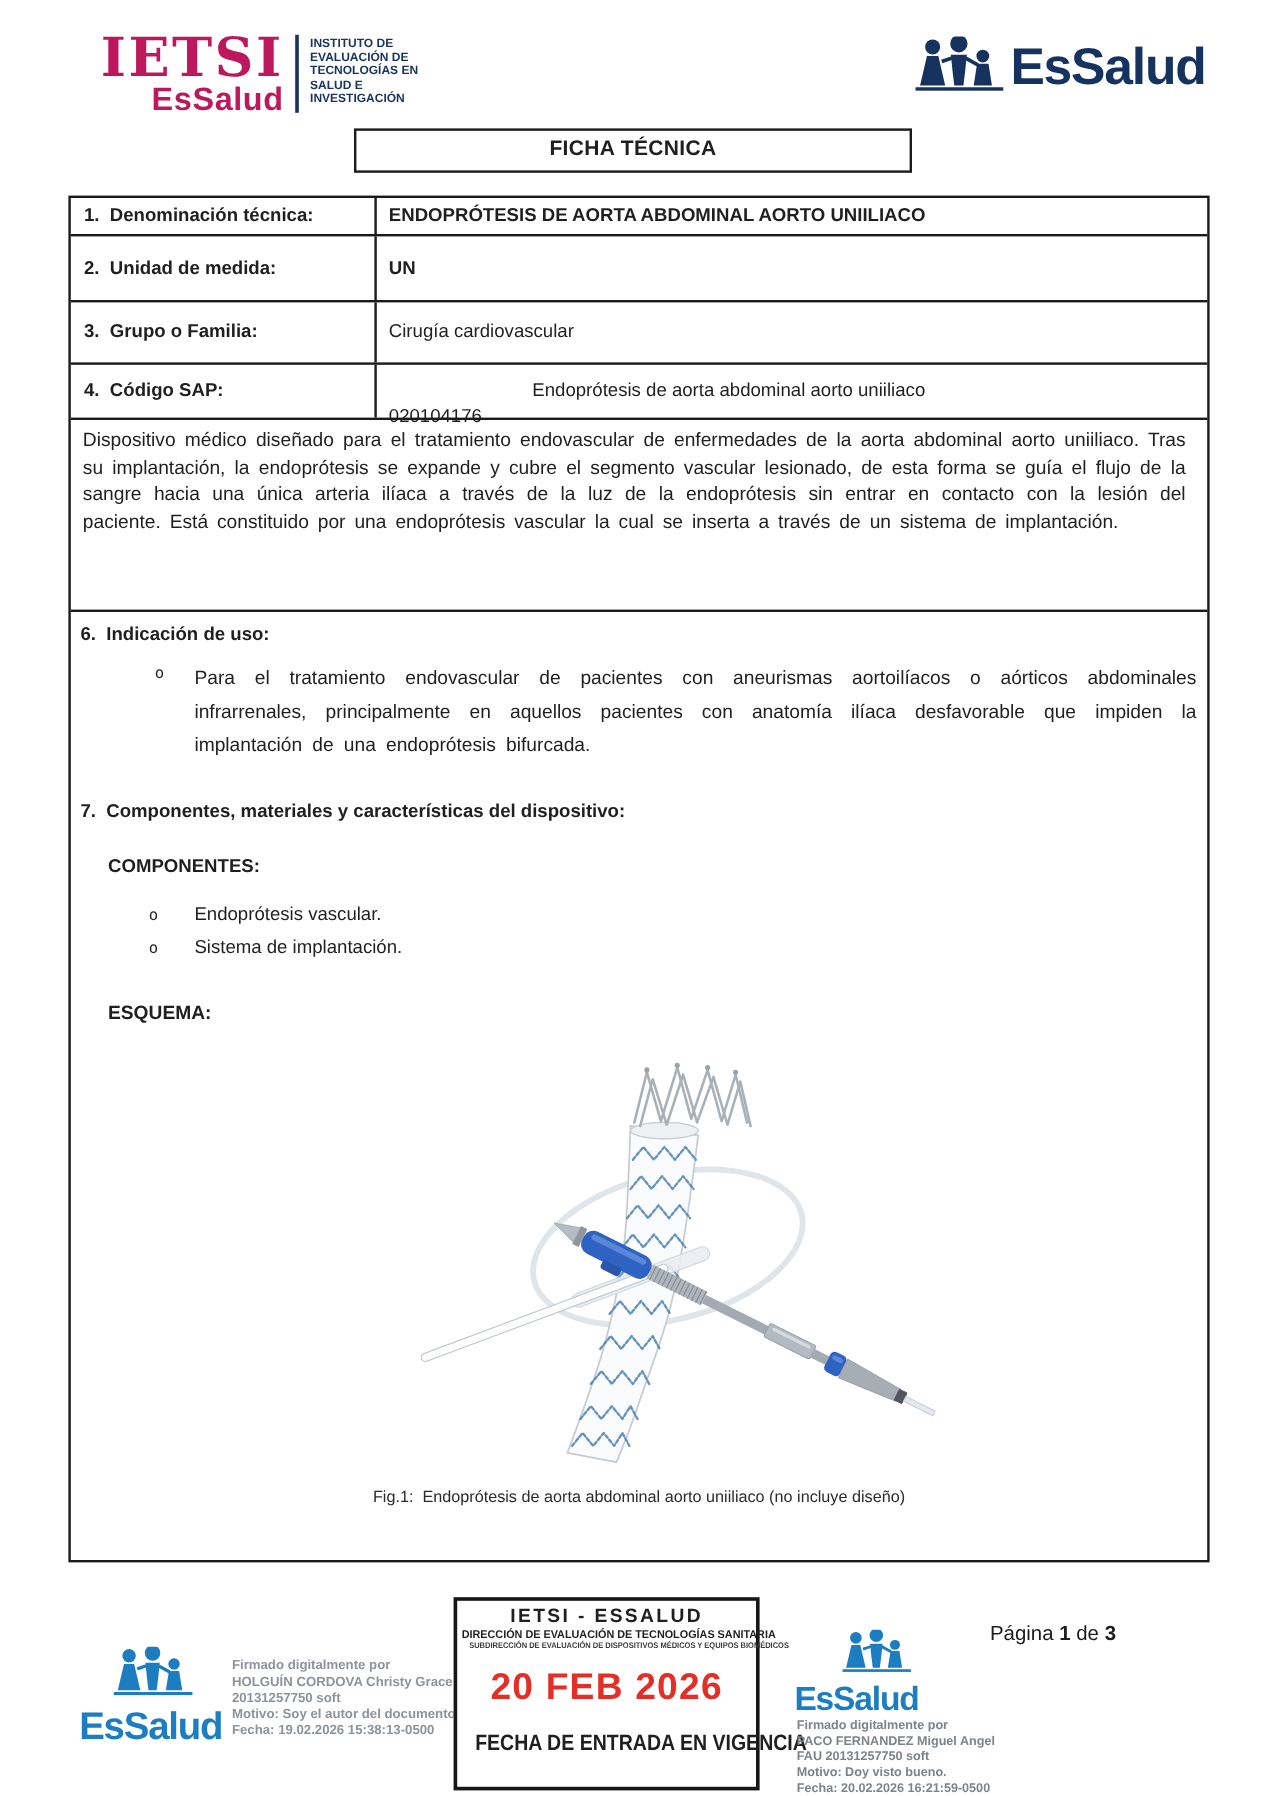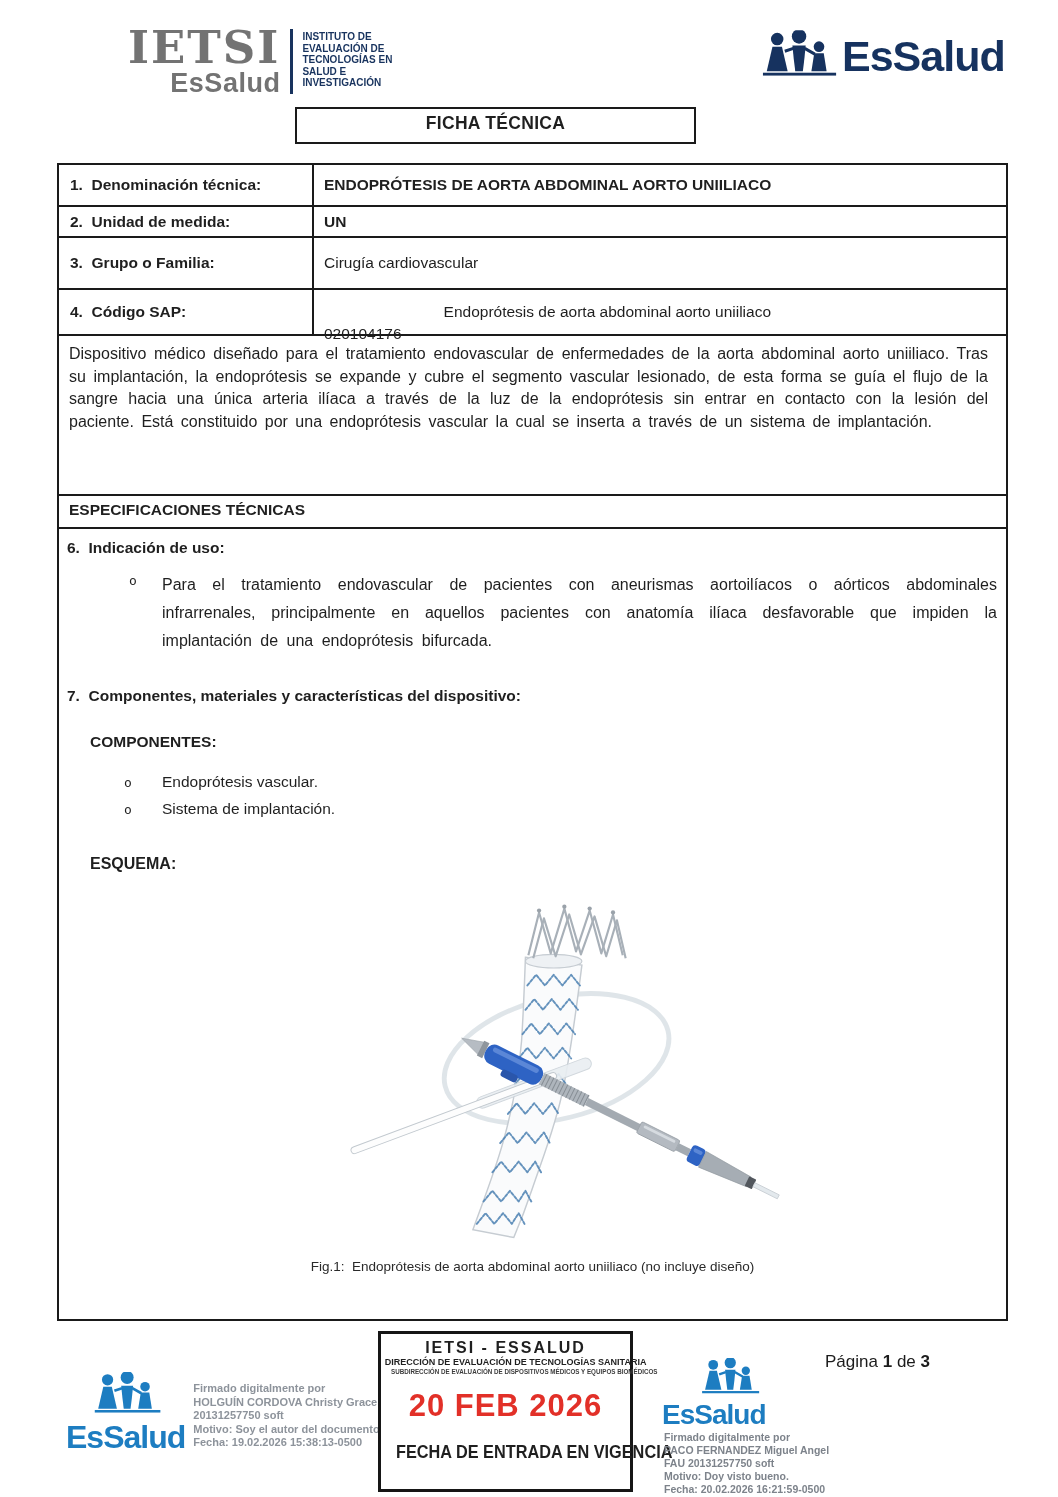--- a/index.html
+++ b/index.html
@@ -1,41 +1,41 @@
 <!DOCTYPE html>
 <html><head>
 <meta charset="utf-8">
 <style>
   html,body{margin:0;padding:0;background:#ffffff;}
   body{font-family:"Liberation Sans",sans-serif;color:#1f1f1f;}
   .page{position:relative;width:1058px;height:1497px;background:#fff;overflow:hidden;}
 
   
   .ietsi-logo{position:absolute;left:84px;top:26px;display:flex;align-items:stretch;}
-  .ietsi-textcol{text-align:right;color:#737373;margin-left:44px;}
+  .ietsi-textcol{text-align:right;color:#be185d;}
   .ietsi-acronym{font-family:"DejaVu Serif",serif;font-weight:bold;font-size:45px;line-height:44px;letter-spacing:2px;}
   .ietsi-brand{font-size:27px;font-weight:bold;line-height:27px;letter-spacing:0.5px;}
   .ietsi-divider{width:3px;background:#18335e;margin:3px 9px 3px 10px;}
   .ietsi-tagline{font-size:10px;font-weight:bold;color:#18335e;line-height:11.5px;padding-top:5px;}
 
   .essalud-top{position:absolute;left:762px;top:28px;display:flex;align-items:center;color:#16325f;}
   .essalud-top svg{width:76px;height:56px;}
   .essalud-top .word{font-size:43px;font-weight:bold;letter-spacing:-1px;margin-left:4px;}
 
-  .doc-title-box{position:absolute;left:295px;top:107px;width:401px;height:37px;border:2px solid #1a1a1a;
+  .doc-title-box{position:absolute;left:295px;top:107px;width:465px;height:37px;border:2px solid #1a1a1a;
     box-sizing:border-box;text-align:center;font-weight:bold;font-size:17.5px;padding-top:4px;letter-spacing:0.3px;}
 
   
   .spec-table{position:absolute;left:57px;top:163px;width:951px;border:2px solid #1a1a1a;box-sizing:border-box;background:#fff;}
   .trow{display:flex;border-bottom:2px solid #1a1a1a;box-sizing:border-box;}
   .tlabel{width:255px;box-sizing:border-box;border-right:2px solid #1a1a1a;padding-left:11px;
     font-weight:bold;font-size:15.5px;display:flex;align-items:center;white-space:pre-wrap;}
   .tvalue{flex:1;padding-left:10px;display:flex;align-items:center;font-size:15.5px;box-sizing:border-box;}
   .tvalue.bold{font-weight:bold;}
-  .r1{height:42px;} .r2{height:31px;} .r3{height:52px;} .r4{height:46px;} .r5{height:160px;}
+  .r1{height:32px;} .r2{height:55px;} .r3{height:52px;} .r4{height:46px;} .r5{height:160px;}
   .r5 .tvalue{display:block;padding:7px 18px 0 10px;text-align:justify;font-size:16px;line-height:22.6px;word-spacing:3px;}
   .sap-code{margin-right:42px;margin-top:44px;}
   .section-row{height:33px;border-bottom:2px solid #1a1a1a;font-weight:bold;font-size:15.5px;
     padding:5px 0 0 10px;box-sizing:border-box;}
   .content-cell{position:relative;height:790px;}
 
   .h-num{position:absolute;font-weight:bold;font-size:15.5px;white-space:pre-wrap;}
   .bullet-row{position:absolute;display:flex;}
   .bullet-marker{font-family:"DejaVu Sans Mono",monospace;font-size:13px;width:33px;flex:0 0 33px;padding-top:2px;}
   .bullet-text{text-align:justify;font-size:16px;line-height:28px;word-spacing:4px;}
@@ -139,21 +139,20 @@
       <div class="tvalue">
         <span class="sap-code">020104176</span>
         <span>Endoprótesis de aorta abdominal aorto uniiliaco</span>
       </div>
     </div>
 
     <div class="trow r5">
       <div class="tvalue">Dispositivo médico diseñado para el tratamiento endovascular de enfermedades de la aorta abdominal aorto uniiliaco. Tras su implantación, la endoprótesis se expande y cubre el segmento vascular lesionado, de esta forma se guía el flujo de la sangre hacia una única arteria ilíaca a través de la luz de la endoprótesis sin entrar en contacto con la lesión del paciente. Está constituido por una endoprótesis vascular la cual se inserta a través de un sistema de implantación.</div>
     </div>
 
-    <div class="section-row">ESPECIFICACIONES TÉCNICAS</div>
 
     <div class="content-cell">
 
       <div class="h-num" style="left:8px;top:10px;">6.  Indicación de uso:</div>
 
       <div class="bullet-row" style="left:70px;top:42px;width:868px;">
         <span class="bullet-marker">o</span>
         <span class="bullet-text">Para el tratamiento endovascular de pacientes con aneurismas aortoilíacos o aórticos abdominales infrarrenales, principalmente en aquellos pacientes con anatomía ilíaca desfavorable que impiden la implantación de una endoprótesis bifurcada.</span>
       </div>
 

